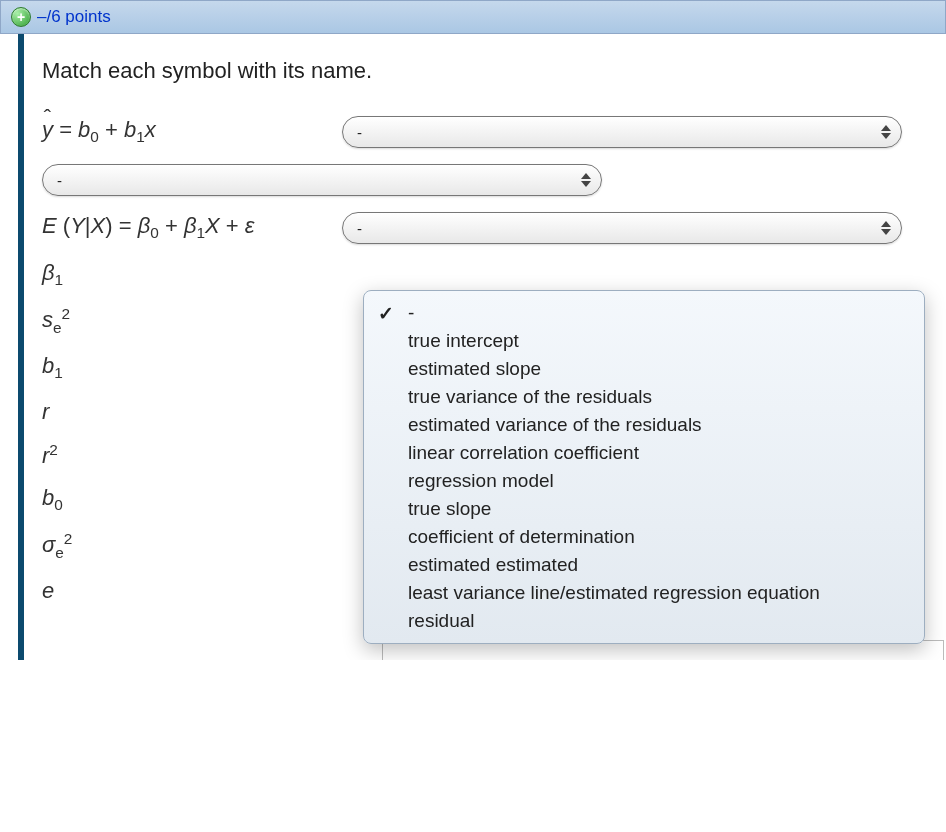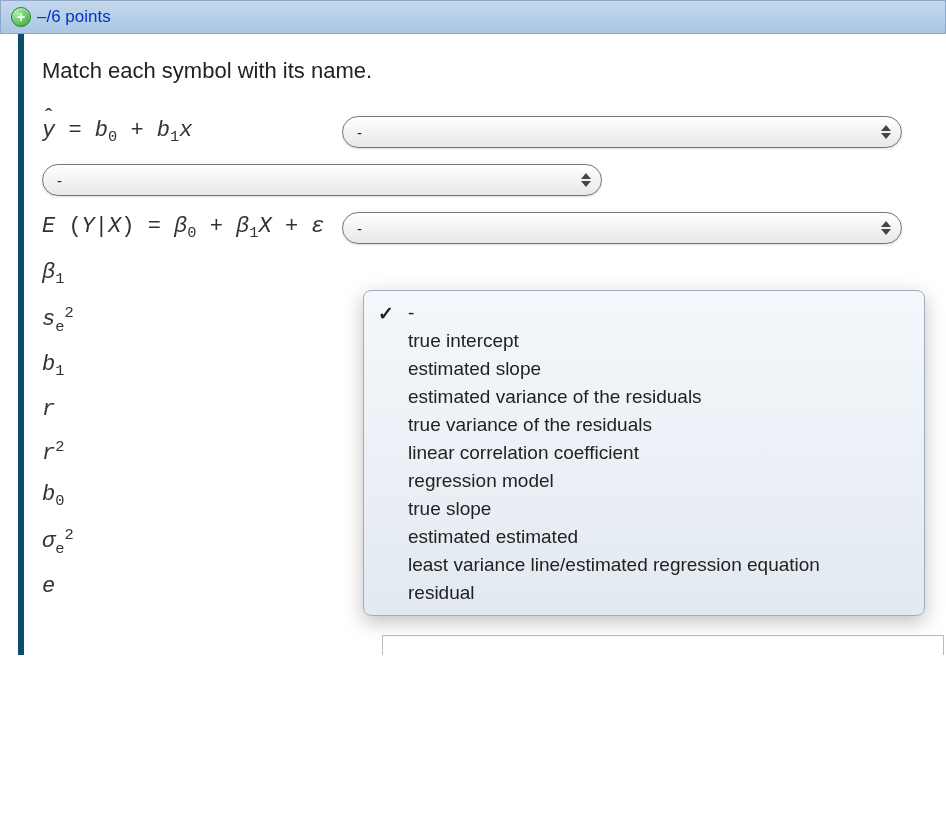--- a/index.html
+++ b/index.html
@@ -54,21 +54,21 @@
     margin-bottom: 32px;
   }
 
   .row {
     display: flex;
     align-items: center;
     margin-bottom: 16px;
   }
   .symbol-col {
     width: 300px;
-    font-family: Liberation Mono, monospace;
+    font-family: Liberation Sans, sans-serif;
     font-size: 22px;
     color: #333;
     font-style: italic;
   }
   .symbol-col .sub {
     font-size: 0.7em;
     vertical-align: sub;
     font-style: normal;
   }
   .symbol-col .sup {
@@ -277,25 +277,26 @@
 
   <div class="row">
     <div class="symbol-col">e</div>
     <div class="select-col"></div>
   </div>
 
   <div class="dropdown-panel">
     <div class="dropdown-option selected">-</div>
     <div class="dropdown-option">true intercept</div>
     <div class="dropdown-option">estimated slope</div>
+    <div class="dropdown-option">true variance of the residuals</div>
     <div class="dropdown-option">estimated variance of the residuals</div>
-    <div class="dropdown-option">true variance of the residuals</div>
     <div class="dropdown-option">linear correlation coefficient</div>
     <div class="dropdown-option">regression model</div>
     <div class="dropdown-option">true slope</div>
+    <div class="dropdown-option">coefficient of determination</div>
     <div class="dropdown-option">estimated estimated</div>
     <div class="dropdown-option">least variance line/estimated regression equation</div>
     <div class="dropdown-option">residual</div>
   </div>
 
   <div class="bottom-box"></div>
 
 </div>
 
 </body></html>

